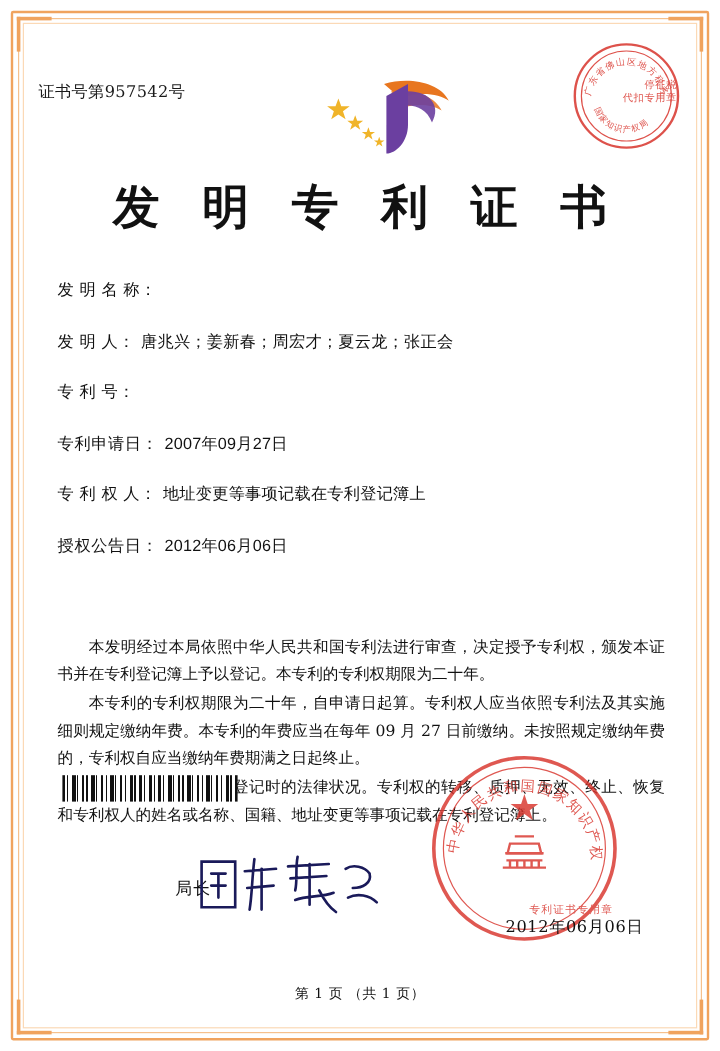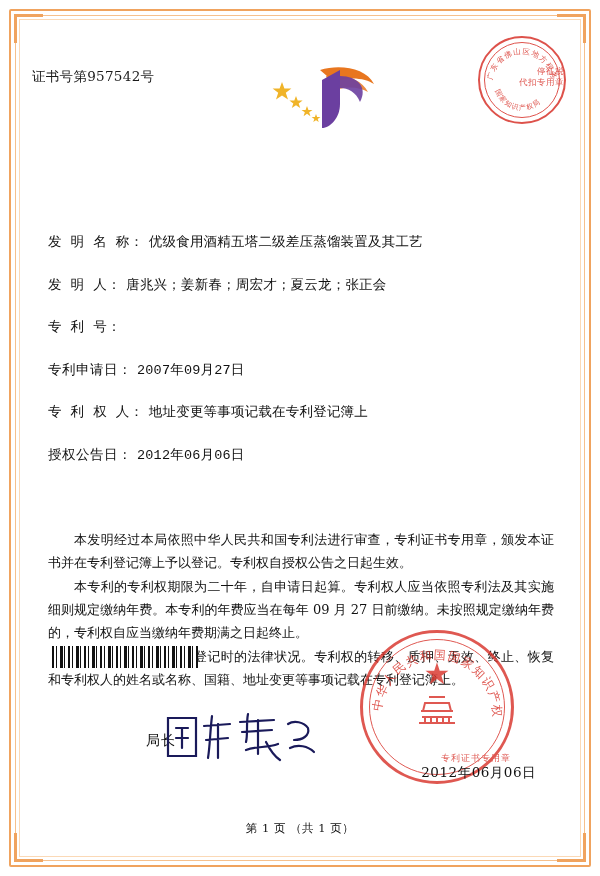--- a/index.html
+++ b/index.html
@@ -142,21 +142,21 @@
   .fields {
     position: absolute;
     left: 18px;
     right: 18px;
     top: 205px;
   }
   .field-row {
     display: flex;
     align-items: flex-end;
     margin-bottom: 24.5px;
-    font-family: Liberation Mono, monospace;
+    font-family: Liberation Sans, sans-serif;
     font-size: 13.5px;
     color: #111;
   }
   .field-label {
     white-space: nowrap;
     letter-spacing: 0.5px;
   }
   .field-value {
     margin-left: 5px;
     letter-spacing: 0.2px;
@@ -325,25 +325,25 @@
       <path d="M60 66 L60 18 L78 8 L78 42 C78 56, 68 66, 60 66 Z" fill="#6b3fa0"></path>
       <path d="M78 14 C96 14, 106 26, 98 40 C94 30, 86 26, 78 26 Z" fill="#6b3fa0" opacity="0.9"></path>
       <g fill="#f0b429">
         <polygon points="20,20 22.4,26.6 29.4,26.6 23.8,30.8 26,37.4 20,33.4 14,37.4 16.2,30.8 10.6,26.6 17.6,26.6"></polygon>
         <polygon points="34,34 35.7,38.6 40.6,38.6 36.7,41.5 38.2,46.1 34,43.3 29.8,46.1 31.3,41.5 27.4,38.6 32.3,38.6"></polygon>
         <polygon points="45,44 46.4,47.9 50.5,47.9 47.2,50.3 48.4,54.2 45,51.8 41.6,54.2 42.8,50.3 39.5,47.9 43.6,47.9"></polygon>
         <polygon points="54,52 55.1,55.1 58.4,55.1 55.7,57 56.7,60.1 54,58.2 51.3,60.1 52.3,57 49.6,55.1 52.9,55.1"></polygon>
       </g>
     </svg>
 
+    <div class="title">发 明 专 利 证 书</div>
 
     <div class="fields">
       <div class="field-row">
         <span class="field-label">发 明 名 称：</span>
-        <span class="field-value">优级食用酒精五塔二级差压蒸馏装置及其工艺</span>
       </div>
       <div class="field-row">
         <span class="field-label">发    明    人：</span>
         <span class="field-value">唐兆兴；姜新春；周宏才；夏云龙；张正会</span>
       </div>
       <div class="field-row">
         <span class="field-label">专    利    号：</span>
       </div>
       <div class="field-row">
         <span class="field-label">专利申请日：</span>
@@ -353,21 +353,21 @@
         <span class="field-label">专 利 权 人：</span>
         <span class="field-value">地址变更等事项记载在专利登记簿上</span>
       </div>
       <div class="field-row">
         <span class="field-label">授权公告日：</span>
         <span class="field-value">2012年06月06日</span>
       </div>
     </div>
 
     <div class="body-text">
-      <p>本发明经过本局依照中华人民共和国专利法进行审查，专利证书专用章，颁发本证书并在专利登记簿上予以登记。专利权自授权公告之日起生效。</p>
+      <p>本发明经过本局依照中华人民共和国专利法进行审查，决定授予专利权，颁发本证书并在专利登记簿上予以登记。本专利的专利权期限为二十年。</p>
       <p>本专利的专利权期限为二十年，自申请日起算。专利权人应当依照专利法及其实施细则规定缴纳年费。本专利的年费应当在每年 09 月 27 日前缴纳。未按照规定缴纳年费的，专利权自应当缴纳年费期满之日起终止。</p>
       <p>专利证书记载专利权登记时的法律状况。专利权的转移、质押、无效、终止、恢复和专利权人的姓名或名称、国籍、地址变更等事项记载在专利登记簿上。</p>
     </div>
 
     <div class="barcode"></div>
 
     <div class="sign-label">局长</div>
 
     <svg class="signature" viewBox="0 0 160 62">
       <g stroke="#1a1a5a" stroke-width="2.2" fill="none" stroke-linecap="round">

